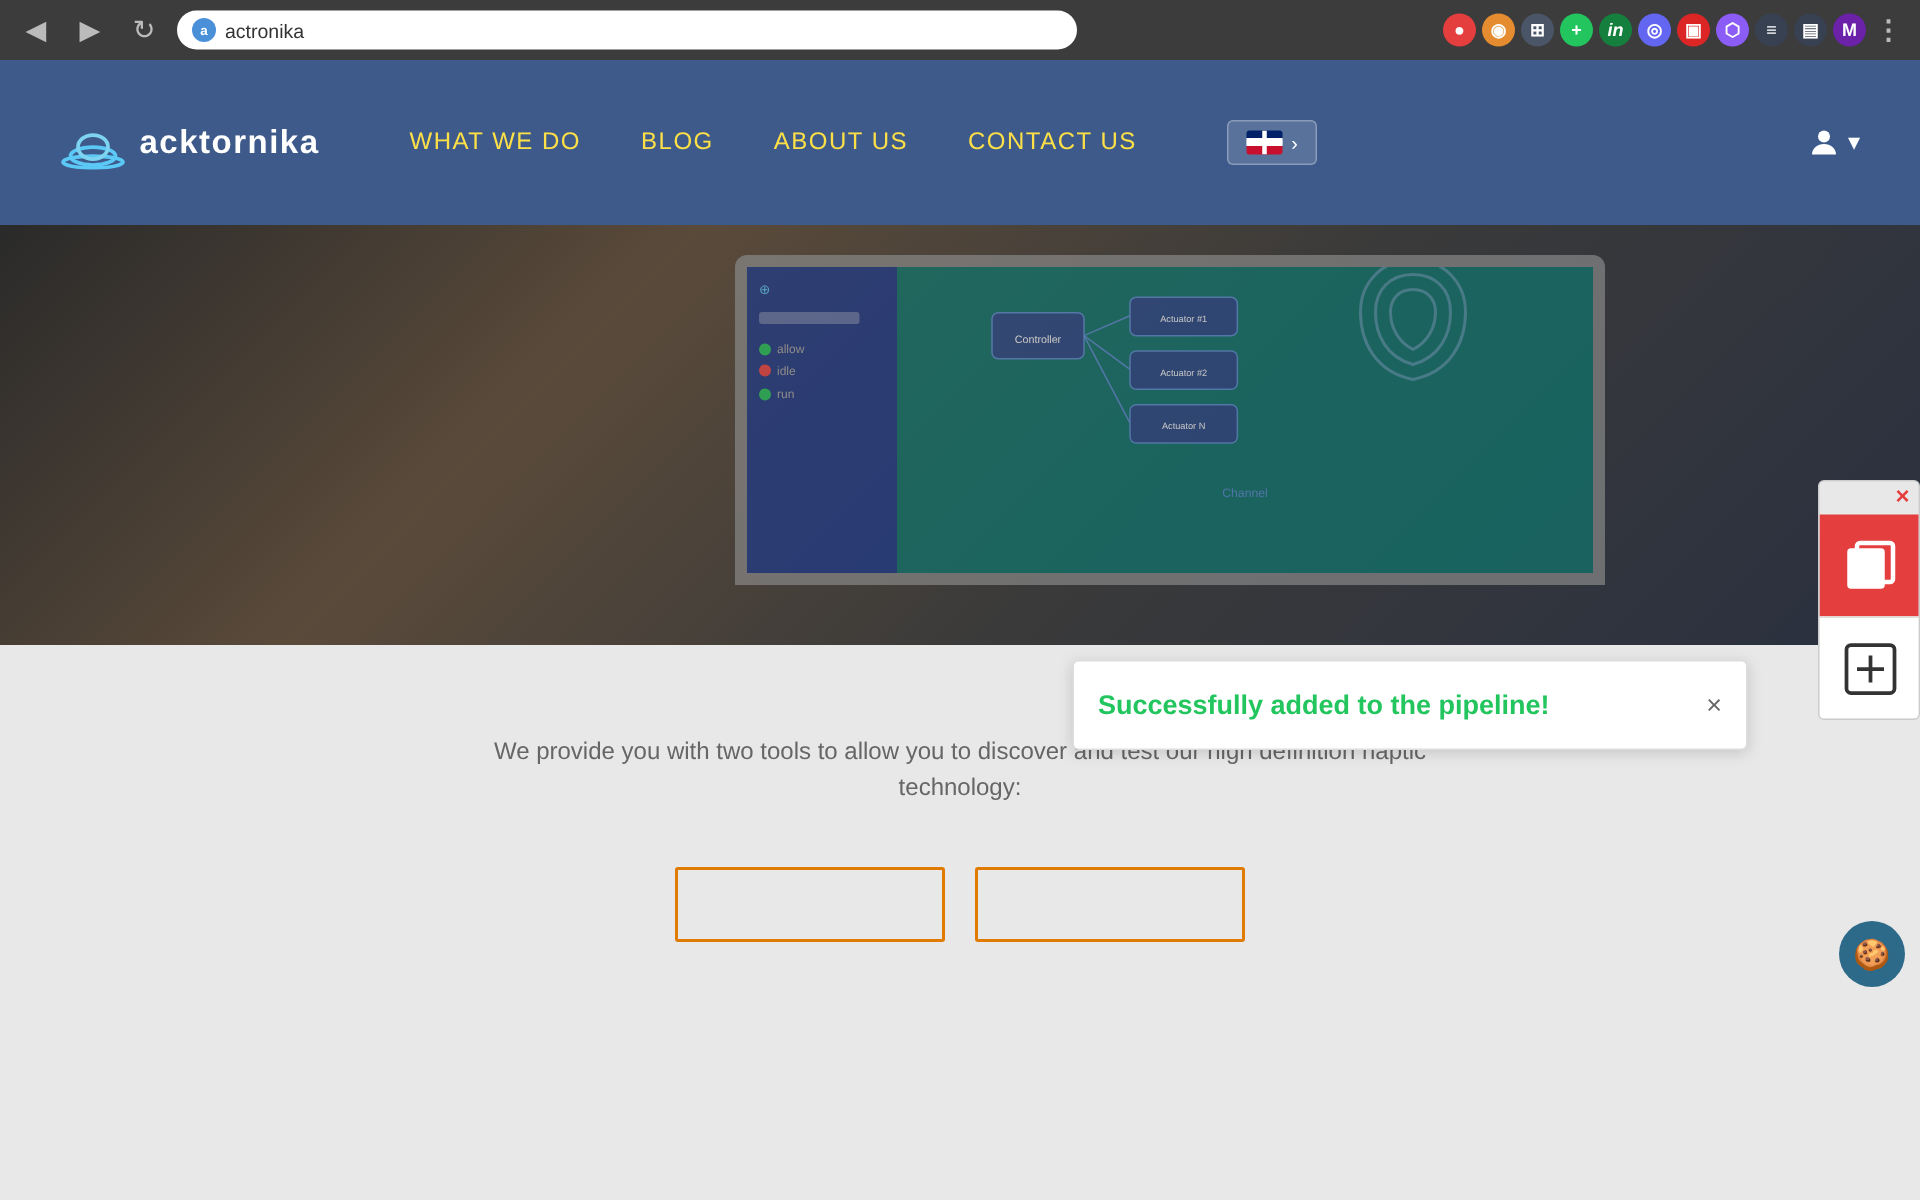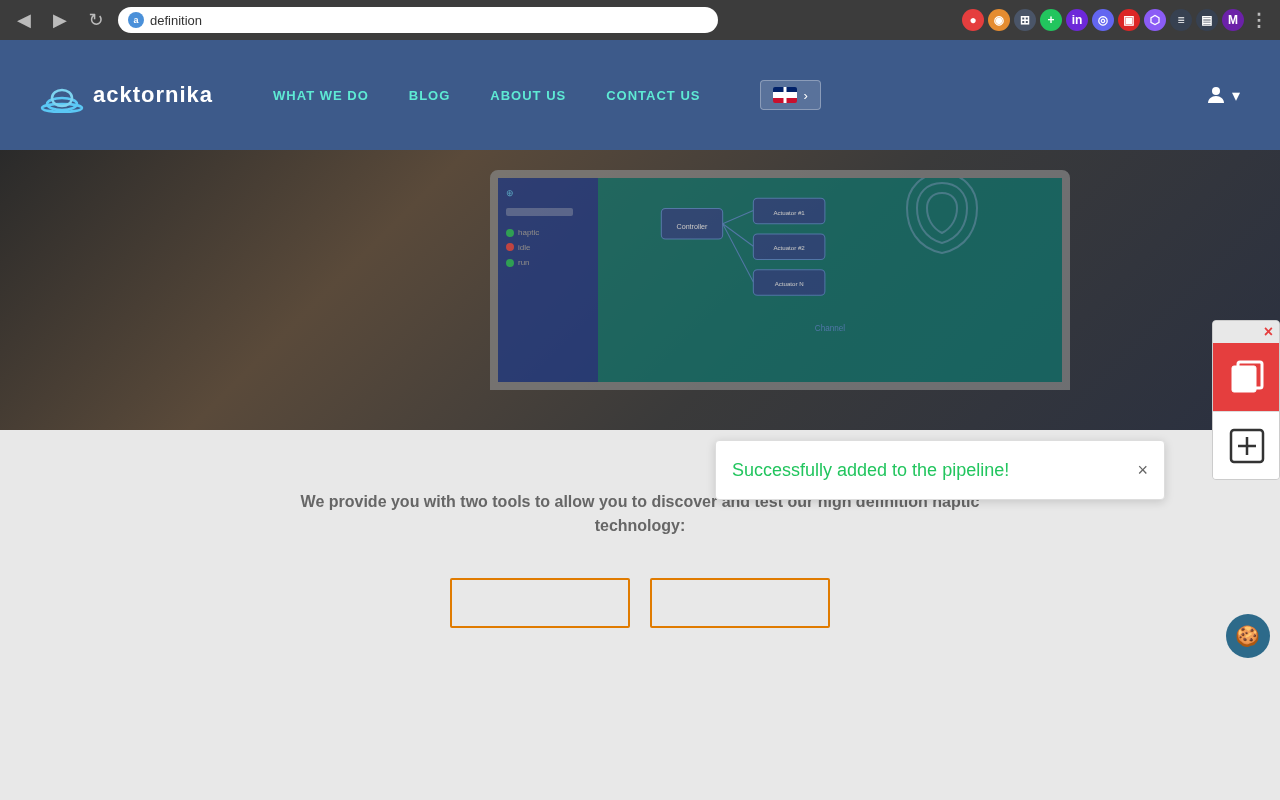--- a/index.html
+++ b/index.html
@@ -79,24 +79,24 @@
       font-weight: bold;
       letter-spacing: 1px;
     }
     .site-nav-links {
       display: flex;
       align-items: center;
       gap: 40px;
       margin-left: 60px;
     }
     .nav-link {
-      color: #5eead4;
+      color: #fde047;
       text-decoration: none;
-      font-size: 13px;
-      font-weight: 700;
+      font-size: 16px;
+      font-weight: 400;
       letter-spacing: 1px;
       text-transform: uppercase;
       cursor: pointer;
     }
     .nav-lang-btn {
       display: flex;
       align-items: center;
       gap: 6px;
       background: rgba(255,255,255,0.15);
       border: 1px solid rgba(255,255,255,0.3);
@@ -218,21 +218,20 @@
       color: #2d3a6b;
       line-height: 1.2;
       margin-bottom: 24px;
     }
     .sub-text {
       font-size: 16px;
       color: #666;
       max-width: 700px;
       margin: 0 auto 40px;
       line-height: 1.5;
-      font-weight: bold;
     }
     .cta-buttons {
       display: flex;
       gap: 20px;
       justify-content: center;
       margin-top: 10px;
     }
     .cta-btn {
       width: 180px;
       height: 50px;
@@ -257,21 +256,21 @@
       border-radius: 4px;
       display: flex;
       align-items: center;
       padding: 0 16px;
       gap: 10px;
       box-shadow: 0 2px 10px rgba(0,0,0,0.15);
       z-index: 100;
     }
     .toast-text {
       font-size: 18px;
-      font-weight: 400;
+      font-weight: 700;
       color: #22c55e;
     }
     .toast-close {
       margin-left: auto;
       background: none;
       border: none;
       font-size: 18px;
       color: #666;
       cursor: pointer;
     }
@@ -351,28 +350,28 @@
 <body>
 
 <div class="page-wrapper">
 
   <div class="browser-chrome">
     <button class="browser-nav-btn">◀</button>
     <button class="browser-nav-btn">▶</button>
     <button class="browser-nav-btn">↻</button>
     <div class="address-bar">
       <div class="address-favicon">a</div>
-      <span>definition</span>
+      <span>actronika</span>
     </div>
     <div class="browser-icons-right">
       <div class="icon-circle" style="background:#e53e3e;">●</div>
       <div class="icon-circle" style="background:#e58c30;">◉</div>
       <div class="icon-circle" style="background:#4a5568;">⊞</div>
       <div class="icon-circle" style="background:#22c55e;">+</div>
-      <div class="icon-circle" style="background:#6d28d9;">in</div>
+      <div class="icon-circle" style="background:#15803d;font-style:italic;">in</div>
       <div class="icon-circle" style="background:#6366f1;">◎</div>
       <div class="icon-circle" style="background:#dc2626;">▣</div>
       <div class="icon-circle" style="background:#8b5cf6;">⬡</div>
       <div class="icon-circle" style="background:#374151;">≡</div>
       <div class="icon-circle" style="background:#374151;">▤</div>
       <div class="icon-circle" style="background:#6b21a8;">M</div>
       <div class="icon-circle" style="background:transparent;color:#bbb;font-size:18px;">⋮</div>
     </div>
   </div>
 
@@ -412,21 +411,21 @@
     <div class="hero-section">
       <div class="hero-bg-mock"></div>
 
       <div class="laptop-mock">
         <div class="laptop-screen">
           <div class="screen-sidebar">
             <div style="color:#5bc8f5; font-size:9px; margin-bottom:4px;">⊕</div>
             <div class="sidebar-item-mock" style="width:80%;"></div>
             <div style="display:flex;align-items:center;margin-top:6px;">
                 <span class="green-dot"></span>
-                <span style="color:#aaa;font-size:8px;">haptic</span>
+                <span style="color:#aaa;font-size:8px;">allow</span>
               </div>
             <div style="display:flex;align-items:flex-start;">
                 <span class="red-dot"></span>
                 <span style="color:#aaa;font-size:8px;">idle</span>
               </div>
             <div style="display:flex;align-items:flex-end;">
                 <span class="green-dot"></span>
                 <span style="color:#aaa;font-size:8px;">run</span>
               </div>
           </div>

